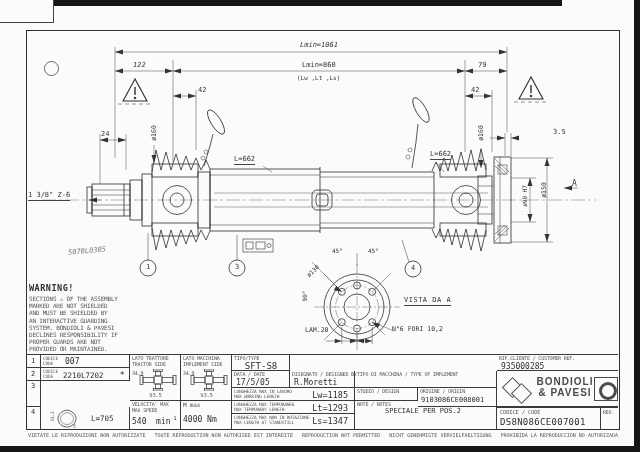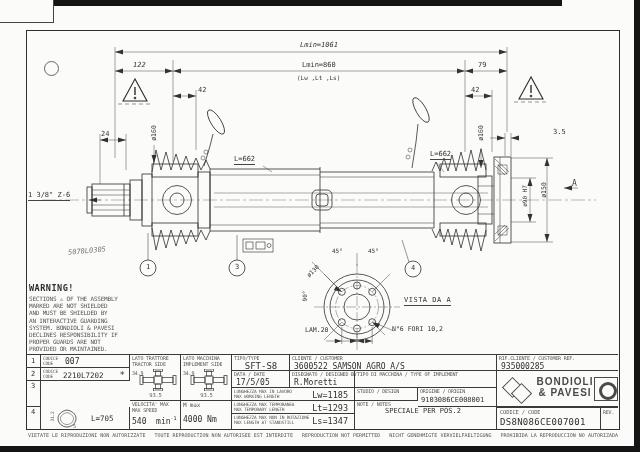--- a/index.html
+++ b/index.html
@@ -346,24 +346,20 @@
     </div>
     <div class="cell br" style="left:155px;top:46px;width:51px;height:29px;">
       <div class="hdr" style="position:absolute;left:2px;top:1px;font-size:6px;">M max</div>
       <div class="abs" style="left:2px;top:14px;font-size:8px;">4000 Nm</div>
     </div>
 
     <div class="cell br bb" style="left:206px;top:0;width:58px;height:16px;">
       <div class="hdr" style="position:absolute;left:2px;top:1px;">TIPO/TYPE</div>
       <div class="abs" style="left:0;top:6px;width:58px;text-align:center;font-size:9px;">SFT-S8</div>
     </div>
-    <div class="cell br bb" style="left:264px;top:0;width:207px;height:16px;">
-      <div class="hdr" style="position:absolute;left:2px;top:1px;">CLIENTE / CUSTOMER</div>
-      <div class="abs" style="left:4px;top:6.5px;font-size:8px;">3600522  SAMSON AGRO A/S</div>
-    </div>
     <div class="cell bb" style="left:471px;top:0;width:121px;height:16px;">
       <div class="hdr" style="position:absolute;left:2px;top:1px;">RIF.CLIENTE / CUSTOMER REF.</div>
       <div class="abs" style="left:4px;top:6.5px;font-size:8px;">935000285</div>
     </div>
     <div class="cell br bb" style="left:206px;top:16px;width:58px;height:17px;">
       <div class="hdr" style="position:absolute;left:2px;top:1px;">DATA / DATE</div>
       <div class="abs" style="left:4px;top:7px;font-size:8px;">17/5/05</div>
     </div>
     <div class="cell br bb" style="left:264px;top:16px;width:65px;height:17px;">
       <div class="hdr" style="position:absolute;left:2px;top:1px;">DISEGNATO / DESIGNED BY</div>

